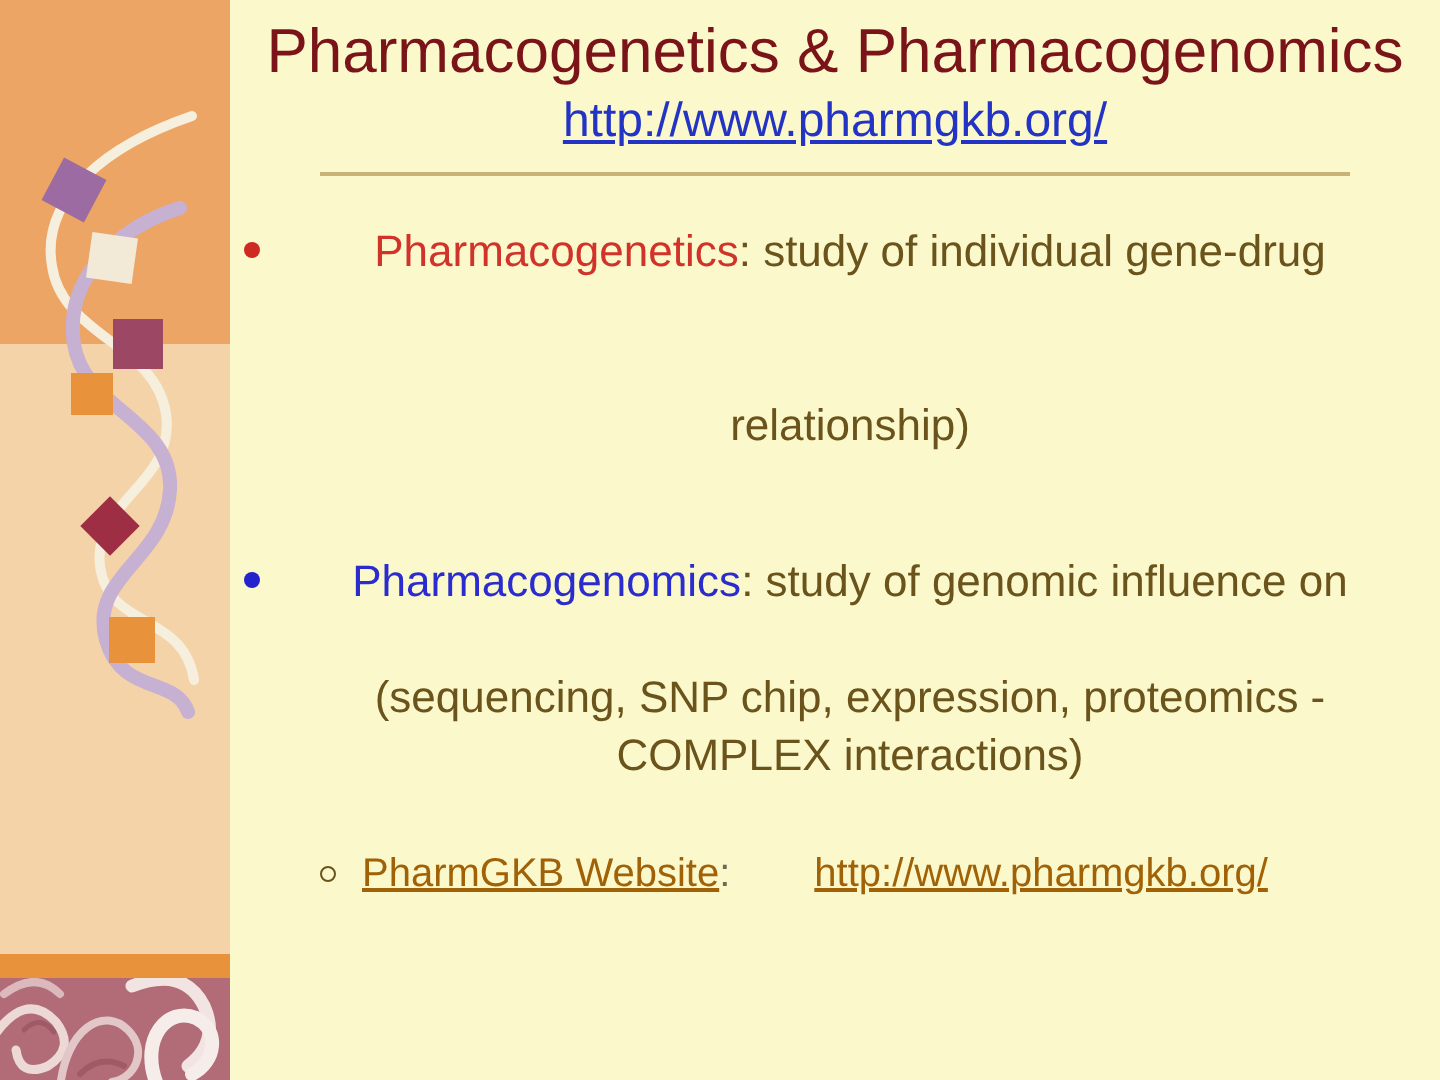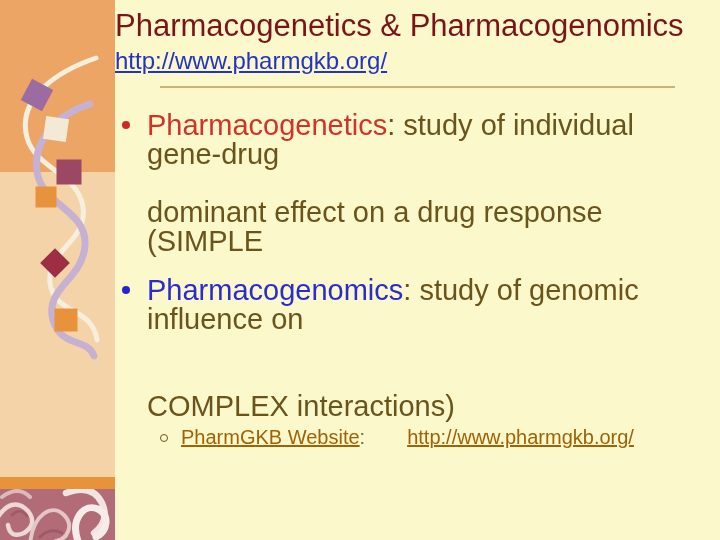--- a/index.html
+++ b/index.html
@@ -11,21 +11,21 @@
     font-family:"Liberation Sans", sans-serif;
   }
   
   .sidebar{position:absolute;left:0;top:0;width:115px;height:540px;}
   .sidebar-top{position:absolute;left:0;top:0;width:115px;height:172px;background:#eda566;}
   .sidebar-bottom{position:absolute;left:0;top:172px;width:115px;height:305px;background:#f5d3a9;}
   .dna{position:absolute;left:0;top:0;}
   .accent-bar{position:absolute;left:0;top:477px;width:115px;height:12px;background:#e8923c;}
   .texture{position:absolute;left:0;top:489px;}
   
-  .header{position:absolute;left:115px;top:0;width:605px;text-align:left;}
+  .header{position:absolute;left:115px;top:0;width:605px;text-align:center;}
   .title{
     margin:8px 0 0 0;
     font-size:31px;font-weight:400;letter-spacing:0px;
     color:#7a1418;line-height:36px;
   }
   .title-link{
     display:inline-block;margin-top:3px;
     font-size:24px;color:#2334c4;text-decoration:underline;cursor:pointer;
   }
   .rule{
@@ -35,21 +35,21 @@
   .bullet{position:absolute;left:118px;width:585px;}
   .bullet-1{top:111px;}
   .bullet-2{top:276px;}
   .bullet .dot{
     position:absolute;left:4px;top:10px;width:8px;height:8px;border-radius:50%;
   }
   .dot.red{background:#cc2a22;}
   .dot.blue{background:#2424cc;}
   .bullet p{
     margin:0 0 0 29px;
-    font-size:29px;line-height:29px;color:#6b541c;
+    font-size:22px;line-height:29px;color:#6b541c;text-align:center;
   }
   .lead.red{color:#d0332a;}
   .lead.blue{color:#2b2ccd;}
   
   .sub-bullet{position:absolute;left:160px;top:426px;font-size:20px;color:#6b541c;}
   .circle-marker{
     display:inline-block;width:8px;height:8px;border:2px solid #6b541c;
     border-radius:50%;margin-right:13px;vertical-align:2px;box-sizing:border-box;
     border-width:1.5px;
   }
@@ -96,29 +96,29 @@
   <div class="header">
     <h1 class="title">Pharmacogenetics &amp; Pharmacogenomics</h1>
     <a class="title-link">http://www.pharmgkb.org/</a>
     <div class="rule"></div>
   </div>
 
   <div class="bullet bullet-1">
     <span class="dot red"></span>
     <p><span class="lead red">Pharmacogenetics</span><span>: study of individual gene-drug</span><br>
       <br>
-      <span>dominant effect on a drug response (SIMPLE</span><br>
-      </p>
+      <br>
+      <span>relationship)</span></p>
   </div>
 
   <div class="bullet bullet-2">
     <span class="dot blue"></span>
     <p><span class="lead blue">Pharmacogenomics</span><span>: study of genomic influence on</span><br>
       <br>
-      <br>
+      <span>(sequencing, SNP chip, expression, proteomics -</span><br>
       <span>COMPLEX interactions)</span></p>
   </div>
 
   <div class="sub-bullet">
     <span class="circle-marker"></span><a class="sub-link">PharmGKB Website</a><span class="sub-colon">:</span><a class="sub-link sub-url">http://www.pharmgkb.org/</a>
   </div>
 
 
 </div>
 

